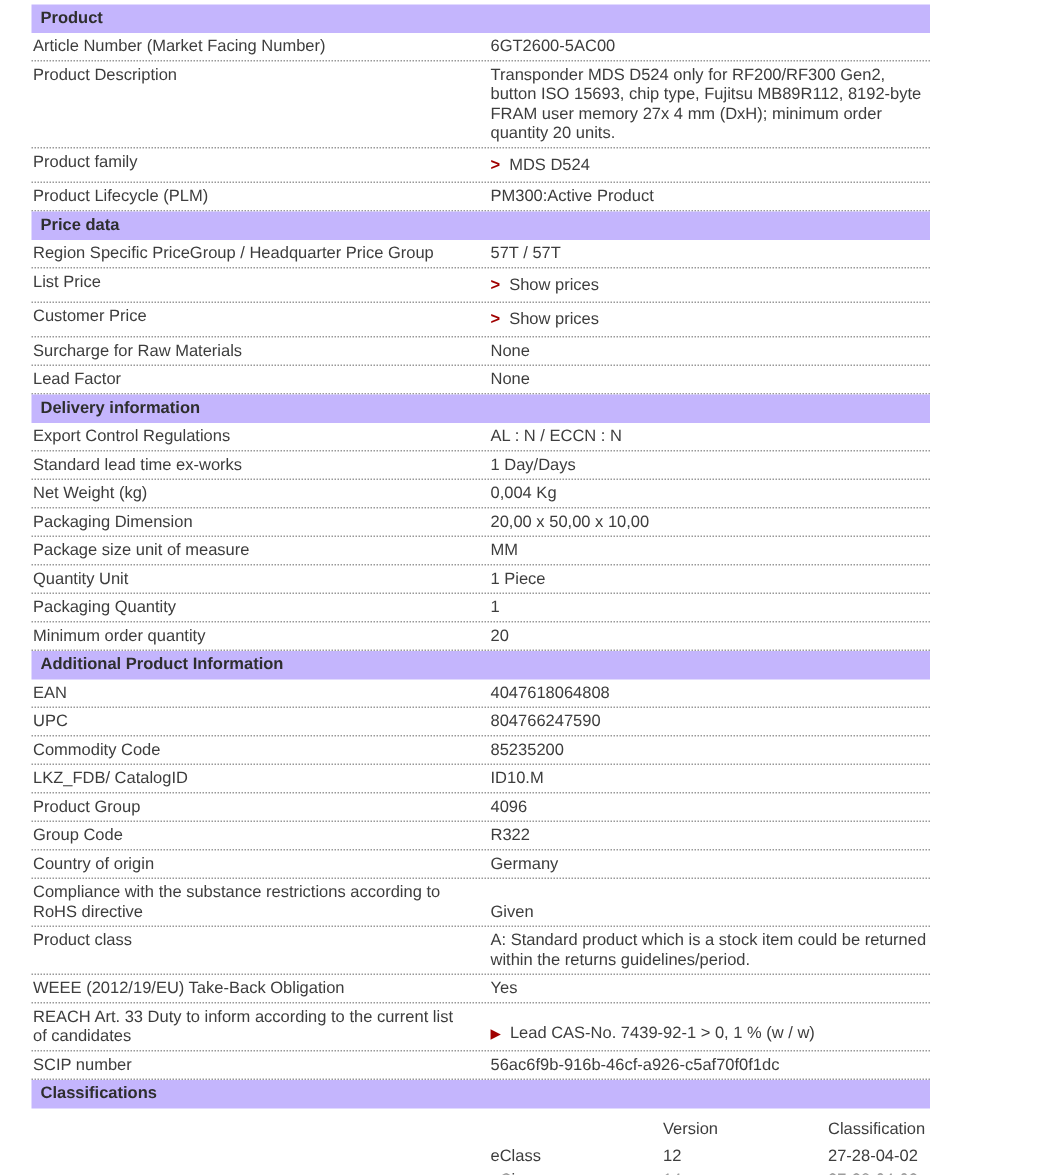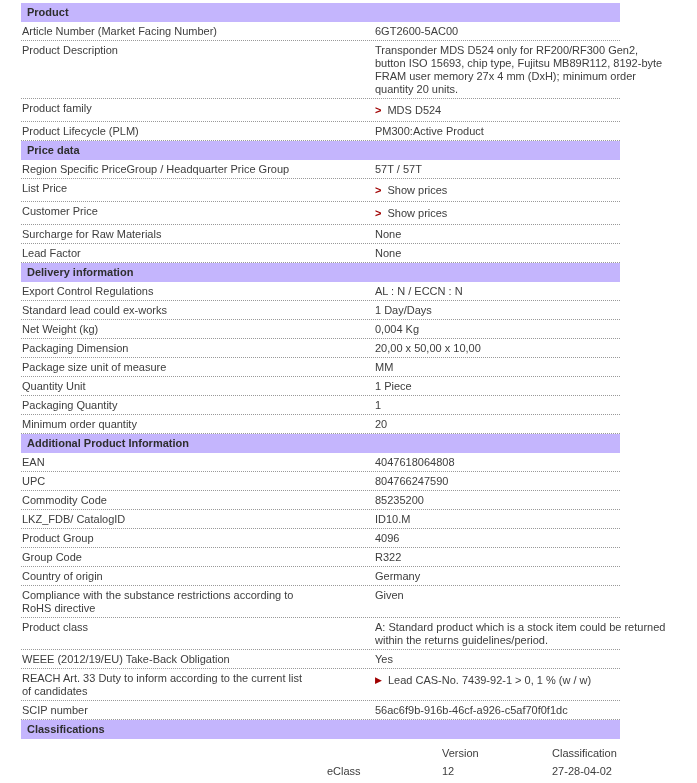--- a/index.html
+++ b/index.html
@@ -7,28 +7,28 @@
     width:697px;height:783px;overflow:hidden;background:#ffffff;
     font-family:"Liberation Sans",sans-serif;
     font-size:11px;line-height:13px;color:#3d3d3d;
   }
   .spec-table{margin:3px 0 0 21px;width:599px;}
   .section-header{
     background:#c4b5fd;color:#2e2e2e;font-weight:bold;
     padding:3px 0 3px 6px;height:13px;
   }
   .row{
-    display:flex;border-bottom:1px dotted #999999;gap:48px;
+    display:flex;border-bottom:1px dotted #999999;
   }
   .label-cell{
     width:292px;padding:3px 6px 2px 1px;flex:none;
   }
   .value-cell{
     width:293px;flex:none;padding:3px 0 2px 7px;
-    display:flex;align-items:flex-start;
+    display:flex;align-items:flex-end;
   }
   .value-text{display:block;}
   .value-link{
     display:flex;align-items:center;gap:6px;cursor:pointer;
     padding:2px 0;
   }
   .chevron{
     color:#a00000;font-weight:bold;font-size:11px;line-height:11px;
   }
   .triangle{
@@ -113,21 +113,21 @@
       </div>
     </div>
     <div class="section-header">Delivery information</div>
     <div class="row">
       <div class="label-cell">Export Control Regulations</div>
       <div class="value-cell">
         <span class="value-text">AL : N / ECCN : N</span>
       </div>
     </div>
     <div class="row">
-      <div class="label-cell">Standard lead could ex-works</div>
+      <div class="label-cell">Standard lead time ex-works</div>
       <div class="value-cell">
         <span class="value-text">1 Day/Days</span>
       </div>
     </div>
     <div class="row">
       <div class="label-cell">Net Weight (kg)</div>
       <div class="value-cell">
         <span class="value-text">0,004 Kg</span>
       </div>
     </div>

